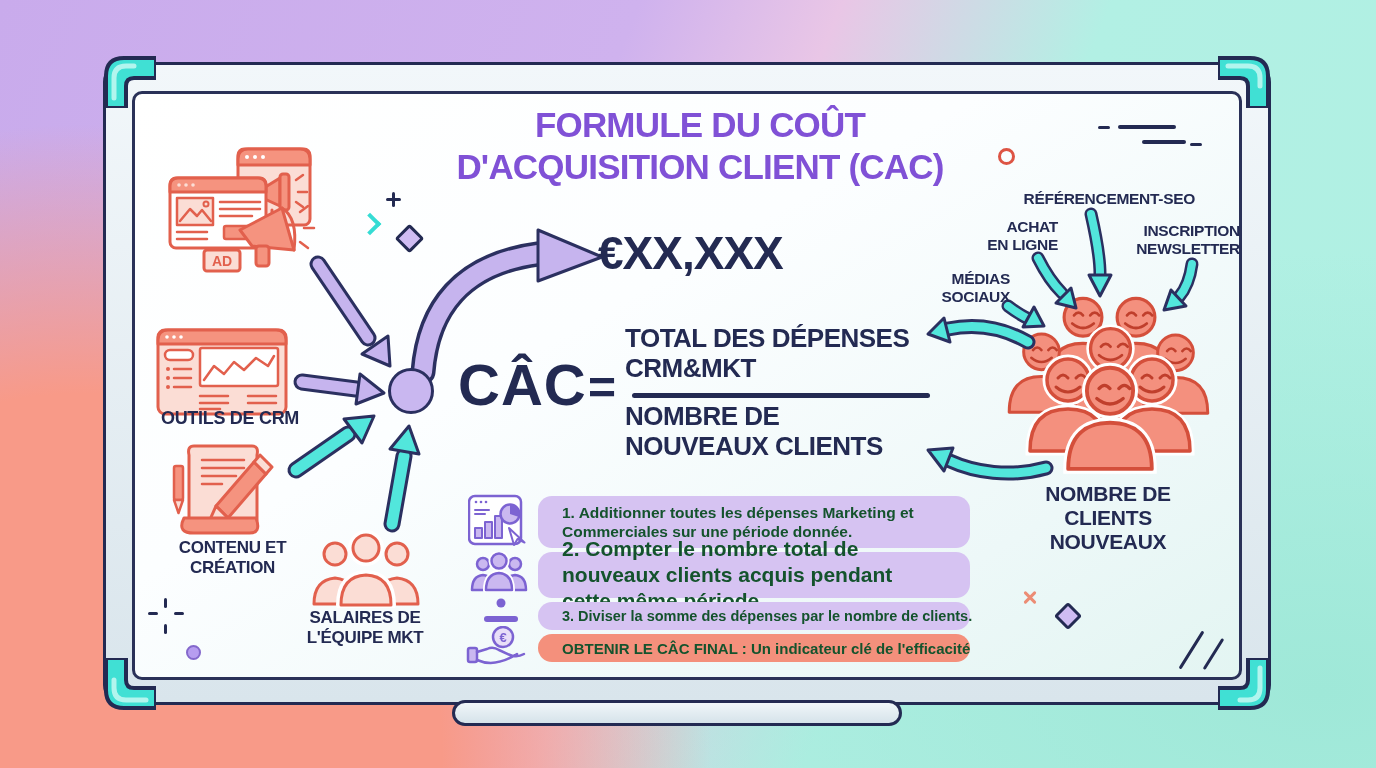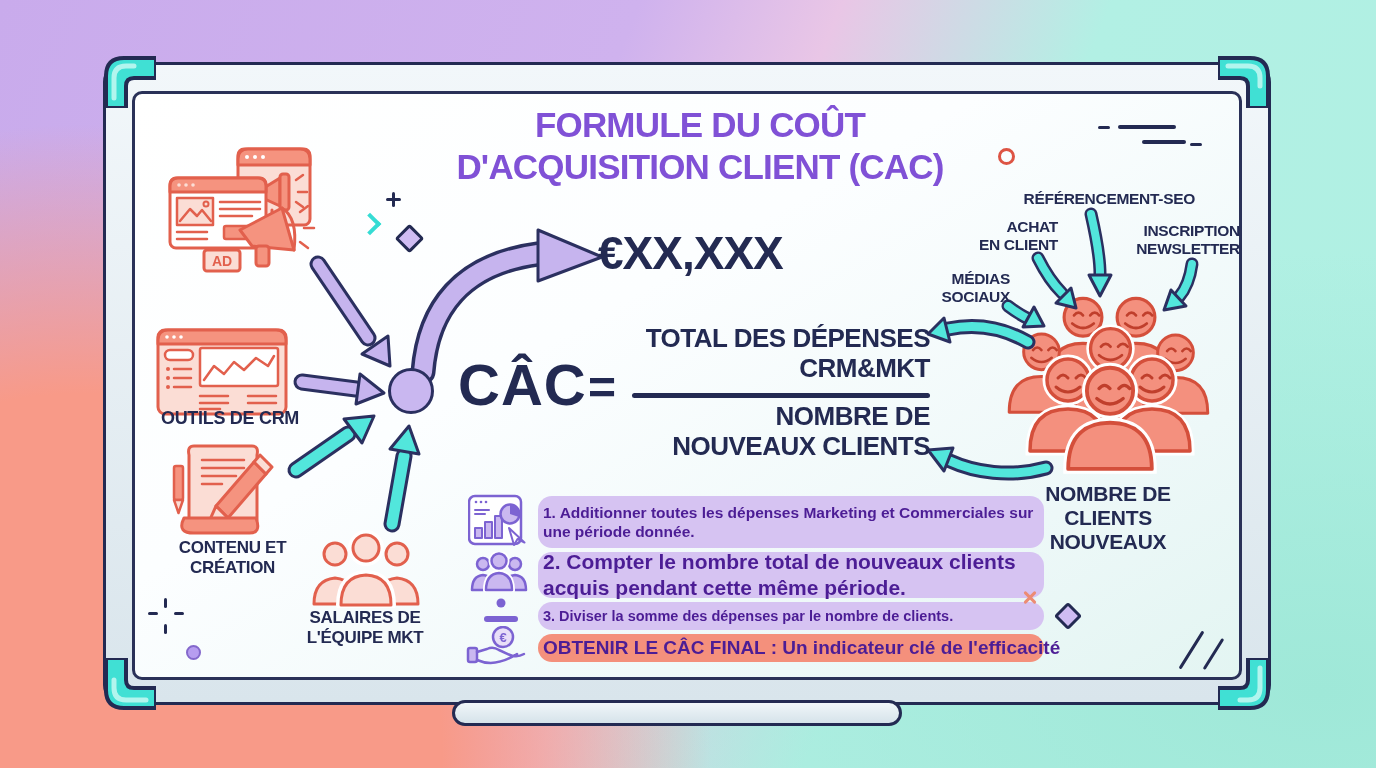--- a/index.html
+++ b/index.html
@@ -20,27 +20,27 @@
   .tray{position:absolute;left:452px;top:700px;width:450px;height:26px;border:3px solid #232a52;border-radius:13px;
     background:linear-gradient(180deg,#f0f6f9,#d6e3ea);box-sizing:border-box;}
   .marker{position:absolute;height:10px;border:2.5px solid #232a52;border-radius:5px;box-sizing:border-box;}
   .eraser{position:absolute;left:760px;top:678px;width:74px;height:28px;background:#c2a9ee;border:3px solid #232a52;border-radius:5px;box-sizing:border-box;}
   .corner{position:absolute;width:58px;height:58px;}
   .title{position:absolute;left:420px;top:104px;width:560px;text-align:center;color:#8051d6;font-weight:800;
     font-size:35px;line-height:1.2;letter-spacing:-0.8px;}
   .bignum{position:absolute;left:598px;top:226px;width:230px;color:#232a52;font-weight:800;font-size:46px;letter-spacing:-1px;}
   .cac{position:absolute;left:458px;top:356px;color:#232a52;font-weight:800;font-size:58px;letter-spacing:1px;line-height:1;}
   .eq{position:absolute;left:588px;top:364px;color:#232a52;font-weight:800;font-size:48px;line-height:1;}
-  .frac{position:absolute;left:625px;width:305px;text-align:right;color:#232a52;font-weight:800;font-size:26px;line-height:1.15;letter-spacing:-0.5px;}
+  .frac{position:absolute;left:625px;width:305px;text-align:left;color:#232a52;font-weight:800;font-size:26px;line-height:1.15;letter-spacing:-0.5px;}
   .fracline{position:absolute;left:632px;top:393px;width:298px;height:5px;background:#232a52;border-radius:3px;}
   .hub{position:absolute;left:388px;top:368px;width:46px;height:46px;border-radius:50%;background:#c9b7f0;border:3.5px solid #2b3060;box-sizing:border-box;}
   .chan{font-size:15.5px;text-align:right;}
   .clients{font-size:21px;line-height:1.15;}
-  .stepbox{position:absolute;left:538px;width:506px;border-radius:14px;display:flex;align-items:center;
-    box-sizing:border-box;padding:5px 5px;color:#4c1d95;font-weight:700;}
+  .stepbox{position:absolute;left:538px;width:432px;border-radius:14px;display:flex;align-items:center;
+    box-sizing:border-box;padding:5px 24px;color:#14532d;font-weight:700;}
   .boxpurple{background:#d6c3f2;}
   .boxsalmon{background:#f4907c;}
   .diamond{position:absolute;background:#cfbcf2;border:3px solid #232a52;border-radius:3px;transform:rotate(45deg);box-sizing:border-box;}
   .dot{position:absolute;border-radius:50%;box-sizing:border-box;}
   
   .sal{stroke:#e2604d;stroke-width:3;stroke-linejoin:round;stroke-linecap:round;}
   .salf{fill:#fbddd5;}
   .sald{fill:#f5937f;}
   .salw{fill:#ffffff;}
   .pbody{fill:#f4907e;stroke:#d44f3b;stroke-width:3.5;stroke-linejoin:round;}
@@ -260,21 +260,21 @@
   <div class="frac" style="top:402px;">
     <div>NOMBRE DE</div>
     <div>NOUVEAUX CLIENTS</div>
   </div>
 
   <div class="lbl chan" style="left:1005px;top:190px;width:190px;">
     <div>RÉFÉRENCEMENT-SEO</div>
   </div>
   <div class="lbl chan" style="left:948px;top:218px;width:110px;">
     <div>ACHAT</div>
-    <div>EN CLIENT</div>
+    <div>EN LIGNE</div>
   </div>
   <div class="lbl chan" style="left:1128px;top:222px;width:112px;">
     <div>INSCRIPTION</div>
     <div>NEWSLETTER</div>
   </div>
   <div class="lbl chan" style="left:920px;top:270px;width:90px;">
     <div>MÉDIAS</div>
     <div>SOCIAUX</div>
   </div>
 
@@ -329,21 +329,21 @@
 
   <div class="stepbox boxpurple" style="top:496px;height:52px;font-size:15.5px;line-height:1.25;">
     <span>1. Additionner toutes les dépenses Marketing et Commerciales sur une période donnée.</span>
   </div>
   <div class="stepbox boxpurple" style="top:552px;height:46px;font-size:21px;line-height:1.25;">
     <span>2. Compter le nombre total de nouveaux clients acquis pendant cette même période.</span>
   </div>
   <div class="stepbox boxpurple" style="top:602px;height:28px;font-size:14.5px;white-space:nowrap;">
     <span>3. Diviser la somme des dépenses par le nombre de clients.</span>
   </div>
-  <div class="stepbox boxsalmon" style="top:634px;height:28px;font-size:19px;white-space:nowrap;">
+  <div class="stepbox boxsalmon" style="top:634px;height:28px;font-size:15px;white-space:nowrap;">
     <span>OBTENIR LE CÂC FINAL : Un indicateur clé de l'efficacité</span>
   </div>
 
   <div class="bar" style="left:386px;top:198px;width:15px;height:3px;"></div>
   <div class="bar" style="left:392px;top:192px;width:3px;height:15px;"></div>
   <div class="abs" style="left:362px;top:216px;width:12px;height:12px;border-top:4px solid #35dcd4;border-right:4px solid #35dcd4;transform:rotate(45deg);"></div>
   <div class="diamond" style="left:399px;top:228px;width:21px;height:21px;"></div>
   <div class="dot" style="left:998px;top:148px;width:17px;height:17px;border:3px solid #dd5444;"></div>
   <div class="bar" style="left:1098px;top:126px;width:12px;height:3px;"></div>
   <div class="bar" style="left:1118px;top:125px;width:58px;height:4px;"></div>

